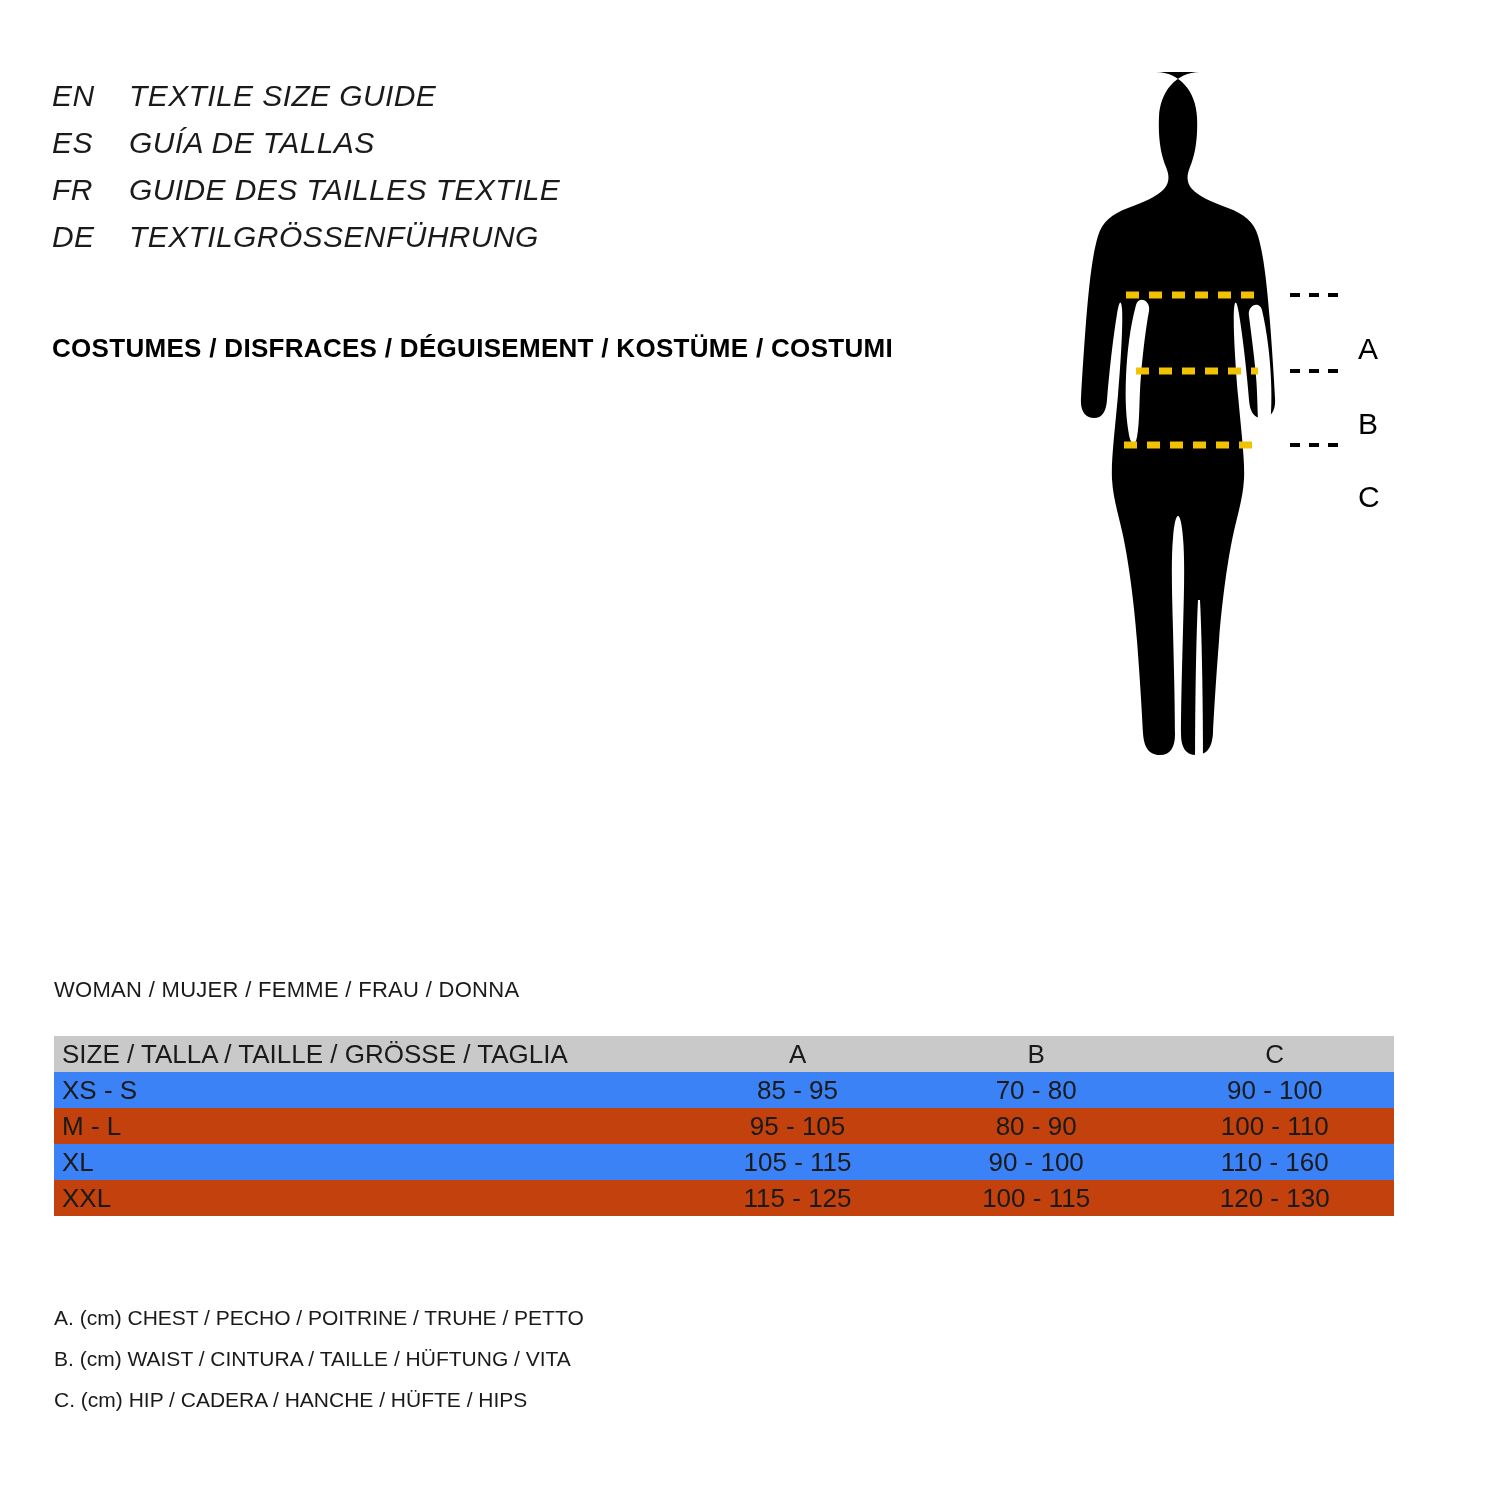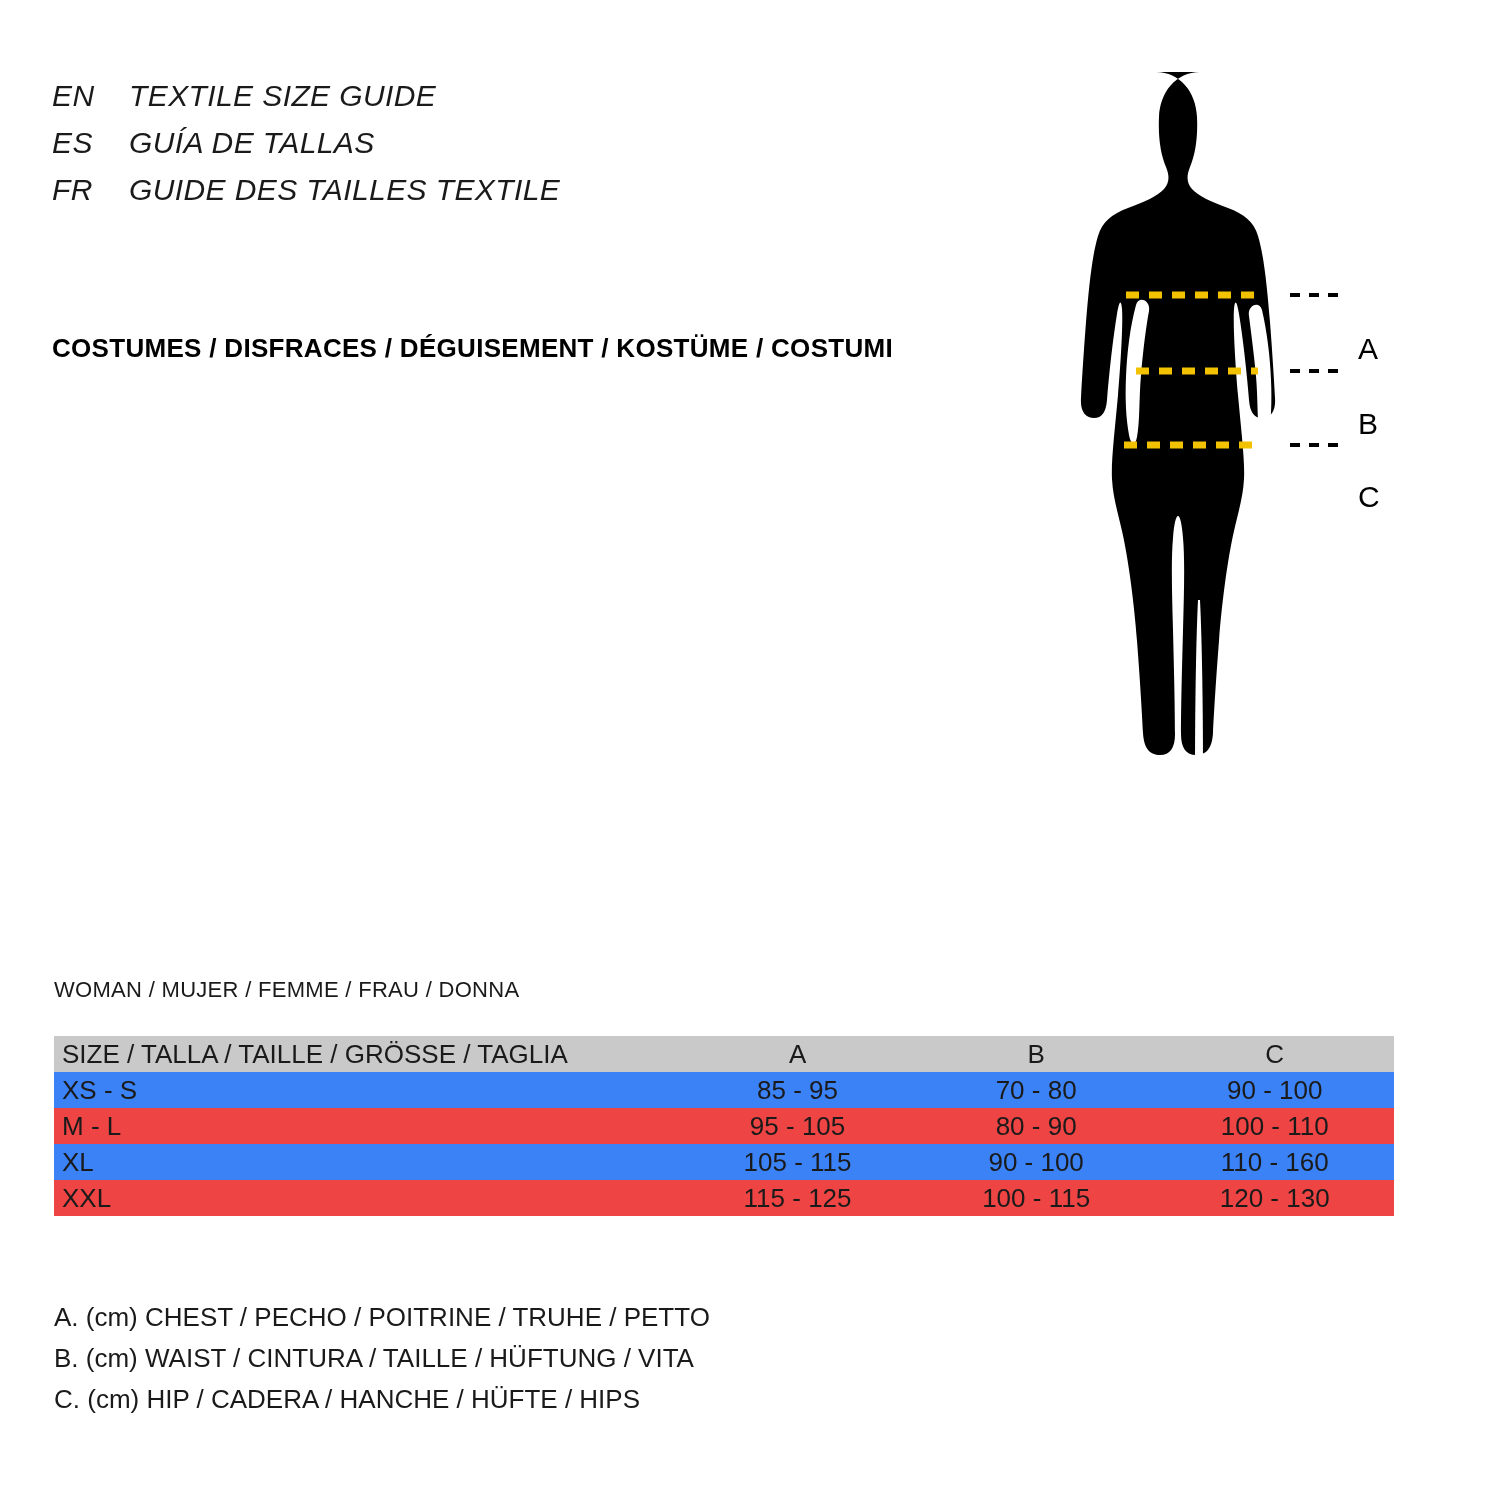--- a/index.html
+++ b/index.html
@@ -98,57 +98,61 @@
     height: 36px;
     vertical-align: middle;
   }
   table.size-table thead th {
     background: #c9c9c9;
   }
   table.size-table tbody tr.odd td {
     background: #3b82f6;
   }
   table.size-table tbody tr.even td {
-    background: #ef4444;
+    background: #c2410c;
   }
   .col-size {
     width: 620px;
     text-align: left;
     padding-left: 8px !important;
   }
   .col-m {
     width: 240px;
     text-align: center;
   }
 
   
   .legend {
     position: absolute;
     left: 54px;
     top: 1297px;
-    font-size: 26px;
+    font-size: 21px;
     line-height: 41px;
     color: #1a1a1a;
   }
 </style>
 </head>
 <body>
 
 <div class="lang-block">
   <div class="lang-row">
     <span class="lang-code">EN</span>
     <span class="lang-text">TEXTILE SIZE GUIDE</span>
   </div>
   <div class="lang-row">
     <span class="lang-code">ES</span>
     <span class="lang-text">GUÍA DE TALLAS</span>
   </div>
   <div class="lang-row">
     <span class="lang-code">FR</span>
     <span class="lang-text">GUIDE DES TAILLES TEXTILE</span>
+  </div>
+  <div class="lang-row">
+    <span class="lang-code">DE</span>
+    <span class="lang-text">TEXTILGRÖSSENFÜHRUNG</span>
   </div>
 </div>
 
 <div class="costumes-line">COSTUMES / DISFRACES / DÉGUISEMENT / KOSTÜME / COSTUMI</div>
 
 <div class="figure-wrap">
   <svg class="figure-svg" width="300" height="880" viewBox="0 0 300 880">
     <path fill="#000000" d="
       M150,12
       c-24,0 -40,20 -41,45

